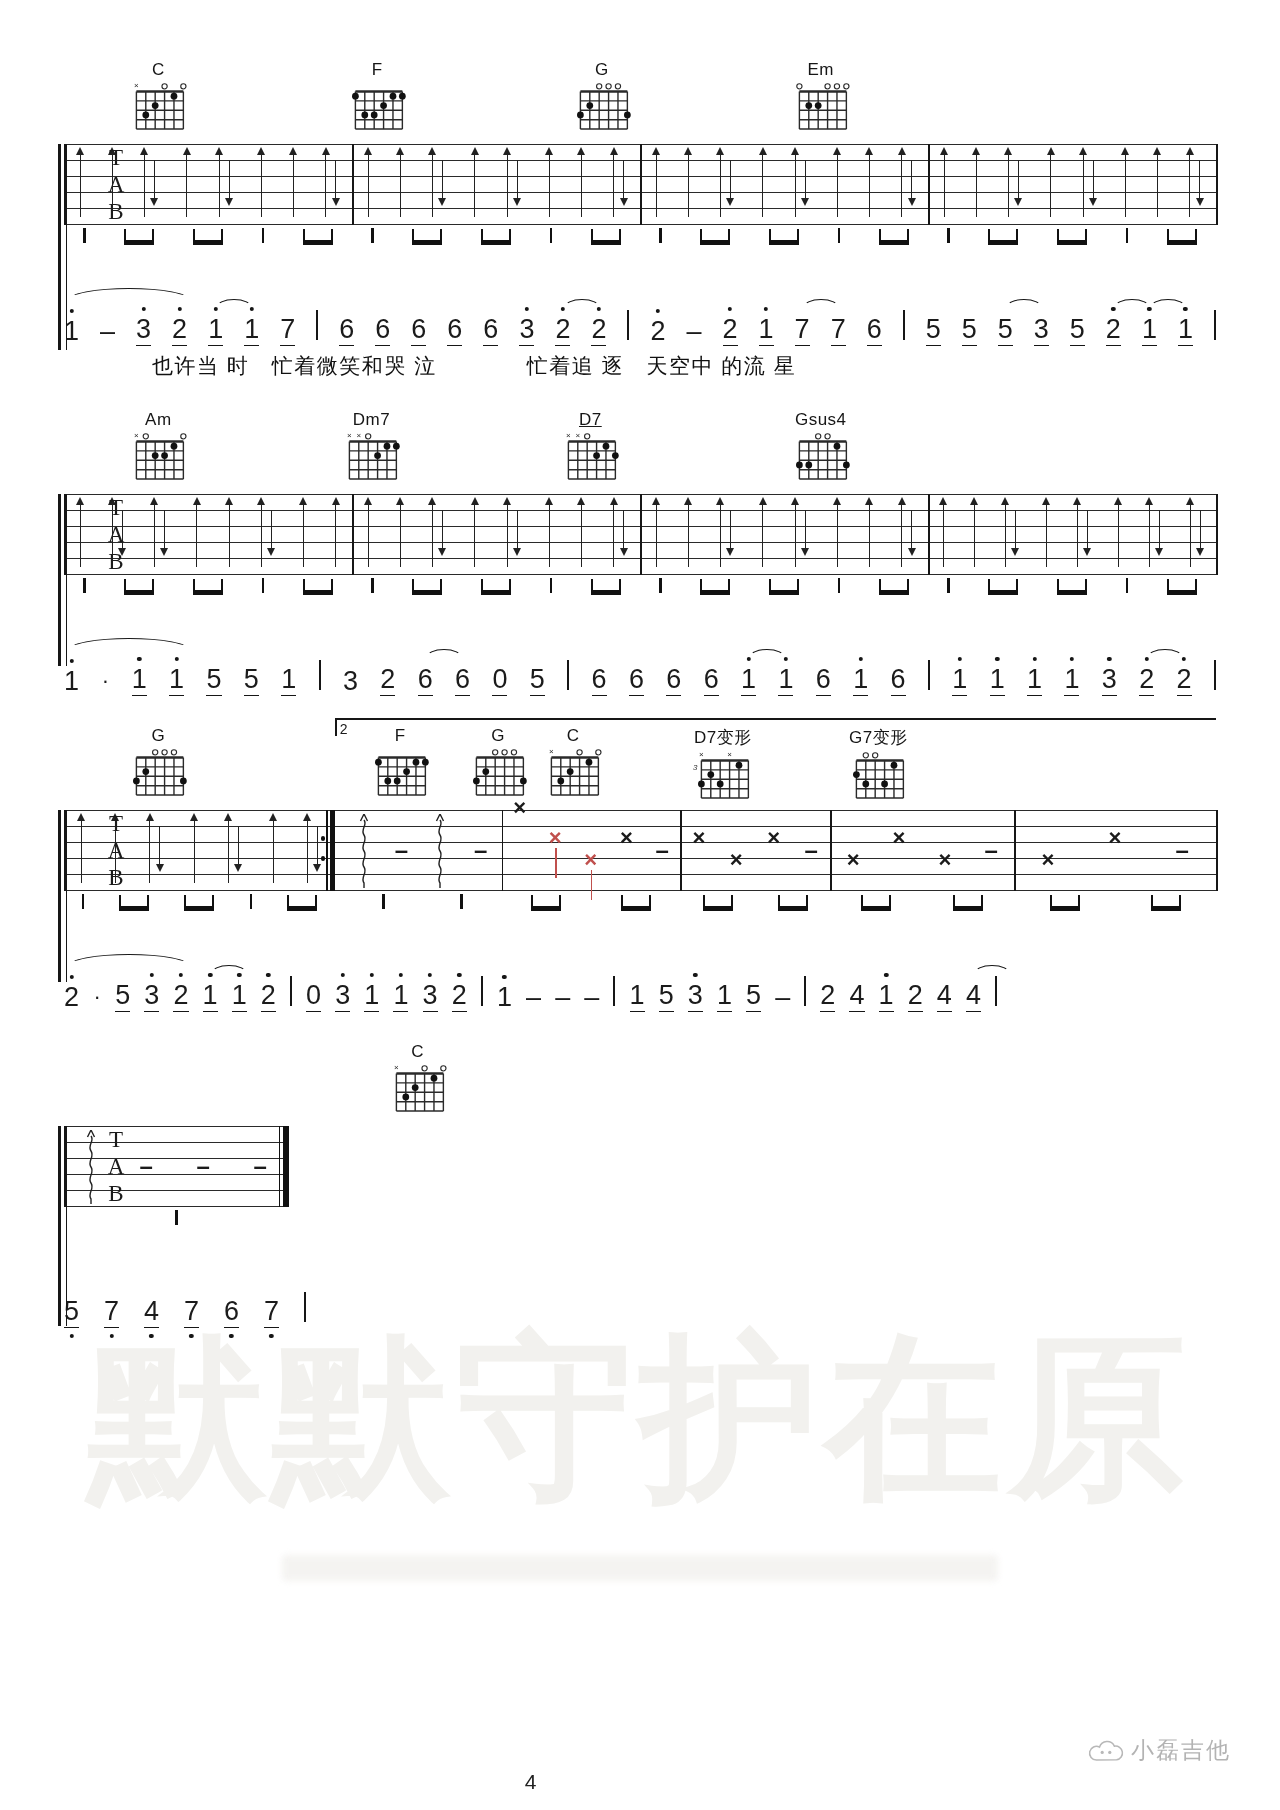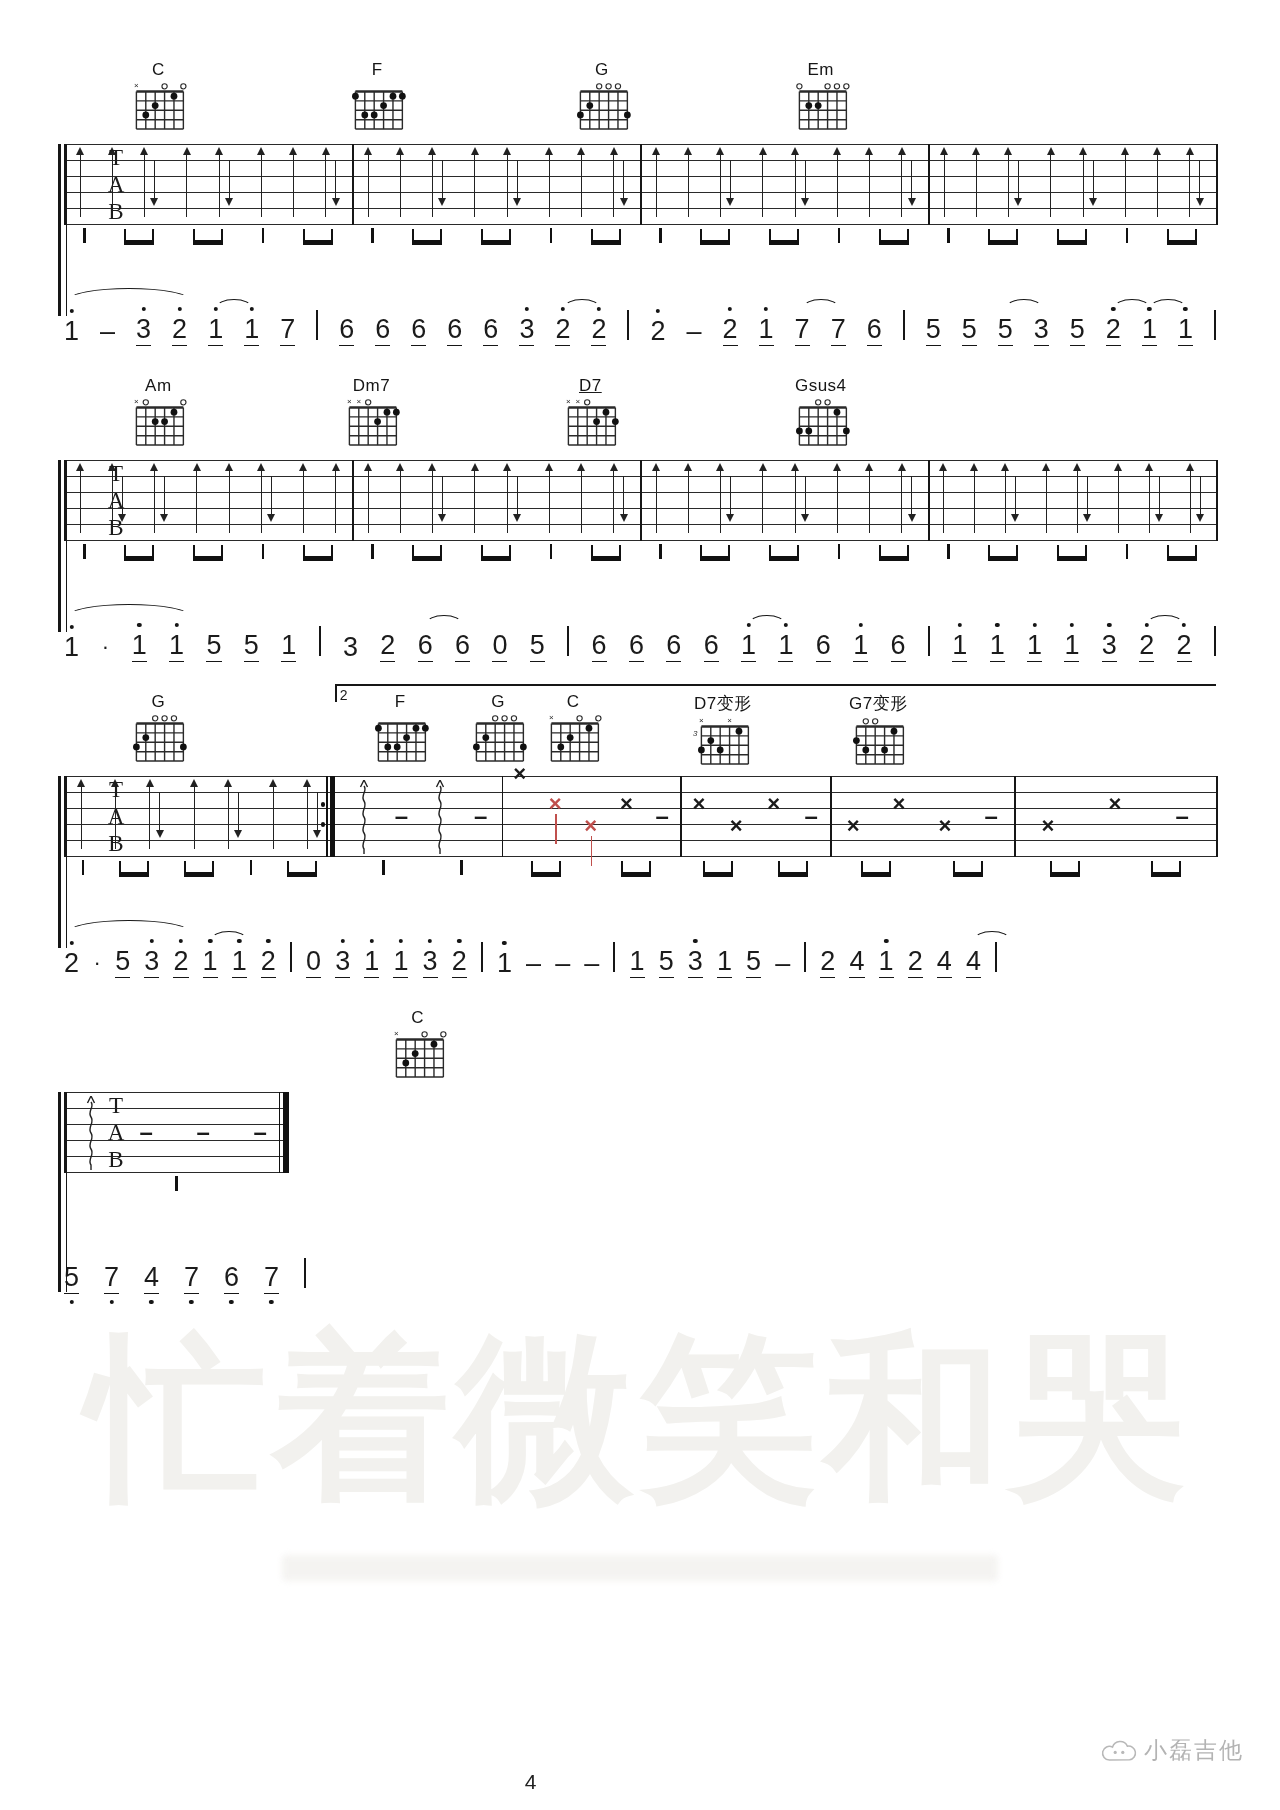--- a/index.html
+++ b/index.html
@@ -62,21 +62,21 @@
   .tok.tie .arc{position:absolute;top:-15px;left:55%;width:34px;height:15px;border:1.7px solid transparent;border-top-color:#161616;border-radius:50%;}
   .tok.aug{font-size:22px;min-width:8px;}
   .mbar{width:2px;height:30px;background:#161616;align-self:center;margin-bottom:2px;}
   
   .lyr{padding-left:88px;margin-top:6px;font-size:21px;letter-spacing:1.5px;color:#111;white-space:pre;}
   
   #wm{position:absolute;left:0;right:0;top:1300px;text-align:center;font-size:178px;font-weight:bold;
       letter-spacing:6px;color:var(--wm);white-space:nowrap;}
   #wmstrip{position:absolute;left:22%;right:22%;top:1555px;height:26px;background:var(--wm);filter:blur(3px);border-radius:4px;opacity:.8;}
   #pagenum{position:absolute;left:41%;bottom:16px;font-size:21px;color:#222;}
-  #brand{position:absolute;right:36px;bottom:44px;display:flex;align-items:center;gap:6px;color:var(--bgray);font-size:23px;letter-spacing:2px;}
+  #brand{position:absolute;right:49px;bottom:44px;display:flex;align-items:center;gap:6px;color:var(--bgray);font-size:23px;letter-spacing:2px;}
 </style>
 </head>
 <body>
 
 <div id="sheet">
     <section class="system">
       <div class="chord-row">
         <div class="chord" style="left: 5.5%;"><div class="cname">C</div><svg viewBox="-10 -11 66 55" width="62" height="52">
             <line x1="0" y1="0" x2="0" y2="40" stroke="#2a2a2a" stroke-width="1.5"></line>
             <line x1="10" y1="0" x2="10" y2="40" stroke="#2a2a2a" stroke-width="1.5"></line>
@@ -304,20 +304,21 @@
         <div class="tok ul">5</div>
         <div class="tok ul">5</div>
         <div class="tok ul tie">5<div class="arc"></div></div>
         <div class="tok ul">3</div>
         <div class="tok ul">5</div>
         <div class="tok hi ul tie">2<div class="arc"></div></div>
         <div class="tok hi ul tie">1<div class="arc"></div></div>
         <div class="tok hi ul">1</div>
         <div class="mbar"></div>
       </div>
+      <div class="lyr">也许当 时　忙着微笑和哭 泣　　　　忙着追 逐　天空中 的流 星</div>
       <div class="bracket" style="top: 88px; bottom: 30px;"></div>
     </section>
     <section class="system">
       <div class="chord-row">
         <div class="chord" style="left: 5.5%;"><div class="cname">Am</div><svg viewBox="-10 -11 66 55" width="62" height="52">
             <line x1="0" y1="0" x2="0" y2="40" stroke="#2a2a2a" stroke-width="1.5"></line>
             <line x1="10" y1="0" x2="10" y2="40" stroke="#2a2a2a" stroke-width="1.5"></line>
             <line x1="20" y1="0" x2="20" y2="40" stroke="#2a2a2a" stroke-width="1.5"></line>
             <line x1="30" y1="0" x2="30" y2="40" stroke="#2a2a2a" stroke-width="1.5"></line>
             <line x1="40" y1="0" x2="40" y2="40" stroke="#2a2a2a" stroke-width="1.5"></line>
@@ -876,21 +877,21 @@
         <div class="tok low ul">4</div>
         <div class="tok low ul">7</div>
         <div class="tok low ul">6</div>
         <div class="tok low ul">7</div>
         <div class="mbar"></div>
       </div>
       <div class="bracket" style="top: 88px; bottom: 2px;"></div>
     </section>
   </div>
 
-<div id="wm">忙着微笑和哭</div>
+<div id="wm">默默守护在原</div>
 <div id="wmstrip"></div>
 
 <div id="brand">
   <svg width="38" height="26" viewBox="0 0 40 27">
     <path d="M10 23 a7.2 7.2 0 1 1 3.2-13.6 a8.4 8.4 0 0 1 15.6-1 a6.2 6.2 0 1 1 2.4 14.4 z" fill="#ffffff" stroke="#b8b8b8" stroke-width="1.6"></path>
     <circle cx="16" cy="15" r="1.7" fill="#b8b8b8"></circle>
     <circle cx="24" cy="15" r="1.7" fill="#b8b8b8"></circle>
   </svg>
   <span>小磊吉他</span>
 </div>

